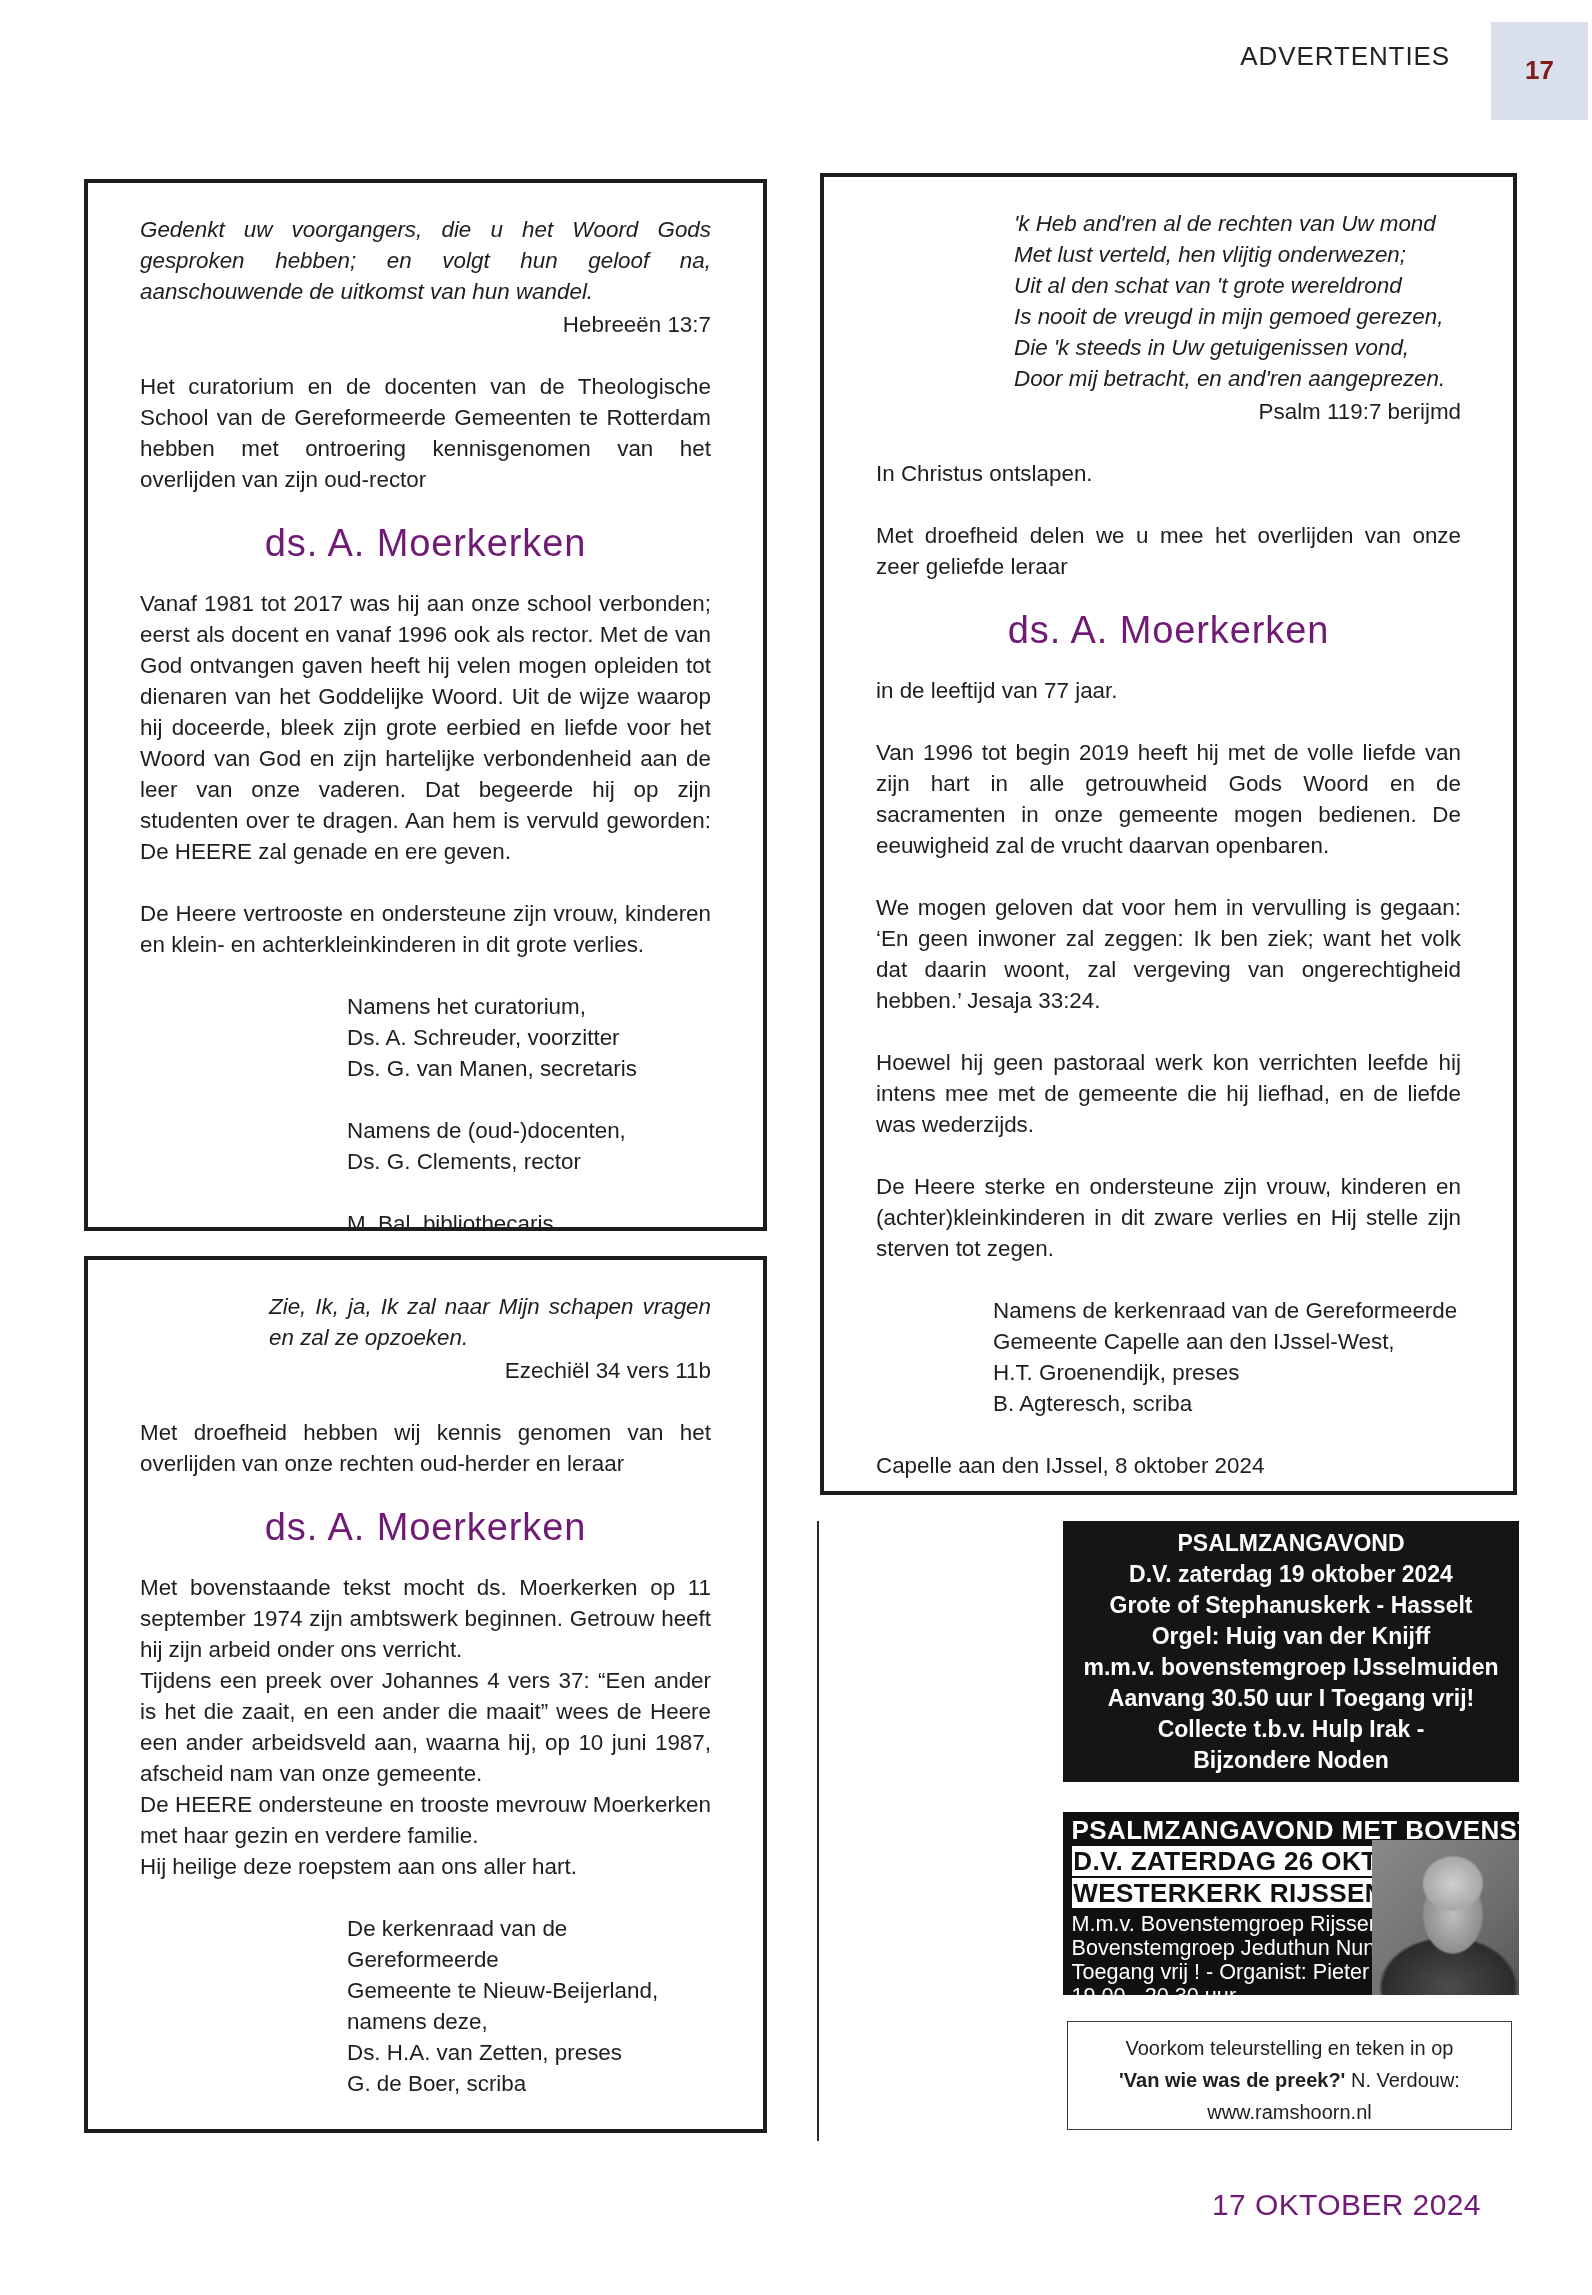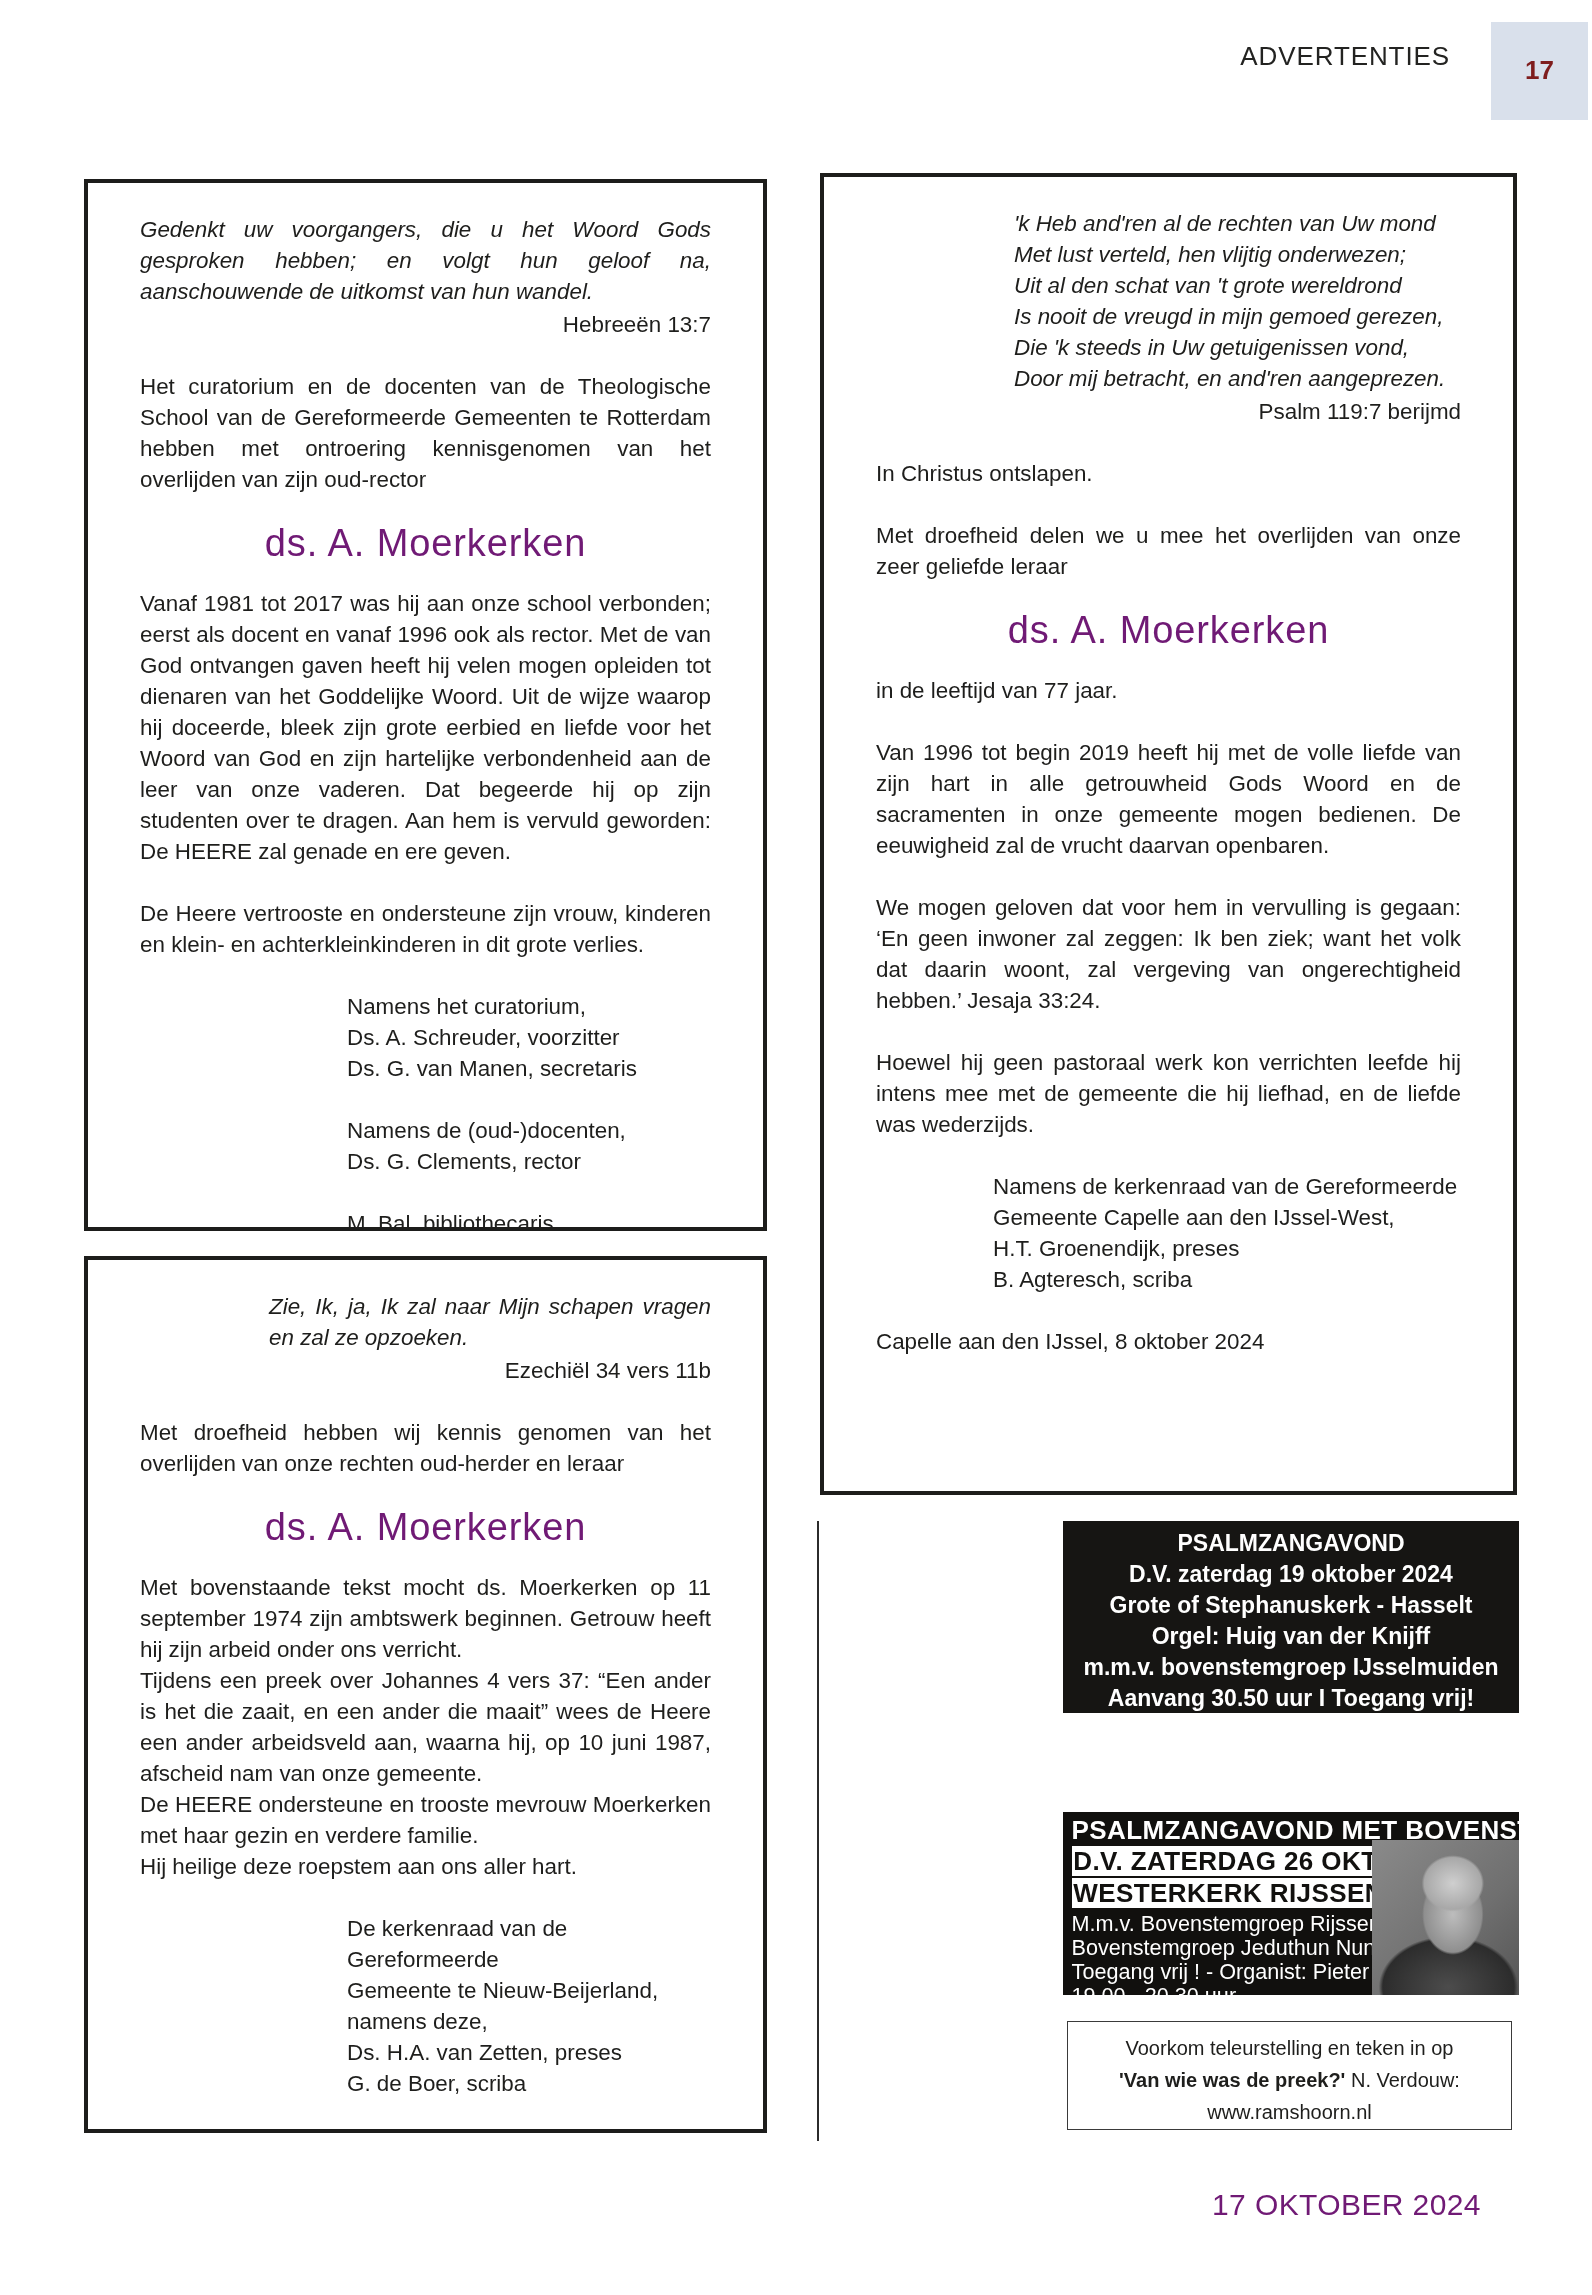--- a/index.html
+++ b/index.html
@@ -29,21 +29,21 @@
   .sig-indent-240{margin-left:207px;}
   .sig-indent-135{margin-left:117px;}
   .dateline{margin-top:31px;}
   .poem-indent-150{margin-left:129px;}
   .poem-lines{font-style:italic;margin-left:138px;}
 
   
   .divider-v{position:absolute;left:817px;top:1521px;width:1.7px;height:620px;background:#2b2b2b;}
 
   
-  #ad-hasselt{position:absolute;left:1063px;top:1521px;width:456px;height:192px;background:#161513;
+  #ad-hasselt{position:absolute;left:1063px;top:1521px;width:456px;height:261px;background:#161513;
     color:#ffffff;text-align:center;font-weight:bold;font-size:23px;line-height:31px;
     padding-top:7px;box-sizing:border-box;overflow:hidden;}
 
   
   #ad-rijssen{position:absolute;left:1063px;top:1812px;width:456px;height:183px;background:#11100e;
     color:#ffffff;overflow:hidden;box-sizing:border-box;padding:3.5px 0 0 8.6px;}
   #ad-rijssen .r-title{font-size:26px;line-height:29px;font-weight:bold;letter-spacing:0.4px;white-space:nowrap;}
   #ad-rijssen .r-bar{display:inline-block;background:#ffffff;color:#12110f;font-size:26px;line-height:28.5px;
     font-weight:bold;letter-spacing:0.4px;padding:0.9px 8.6px 0.9px 1.7px;margin-top:1.7px;white-space:nowrap;}
   #ad-rijssen .r-body{font-size:21.6px;line-height:24px;margin-top:3.5px;}
@@ -122,20 +122,21 @@
       <div>Door mij betracht, en and'ren aangeprezen.</div>
     </div>
     <div class="verse-ref">Psalm 119:7 berijmd</div>
     <div class="jpara">In Christus ontslapen.</div>
     <div class="jpara">Met droefheid delen we u mee het overlijden van onze zeer geliefde leraar</div>
     <div class="name-heading">ds. A. Moerkerken</div>
     <div class="para0">in de leeftijd van 77 jaar.</div>
     <div class="jpara">Van 1996 tot begin 2019 heeft hij met de volle liefde van zijn hart in alle getrouwheid Gods Woord en de sacramenten in onze gemeente mogen bedienen. De eeuwigheid zal de vrucht daarvan openbaren.</div>
     <div class="jpara">We mogen geloven dat voor hem in vervulling is gegaan: ‘En geen inwoner zal zeggen: Ik ben ziek; want het volk dat daarin woont, zal vergeving van ongerechtigheid hebben.’ Jesaja 33:24.</div>
     <div class="jpara">Hoewel hij geen pastoraal werk kon verrichten leefde hij intens mee met de gemeente die hij liefhad, en de liefde was wederzijds.</div>
+    <div class="jpara">De Heere sterke en ondersteune zijn vrouw, kinderen en (achter)kleinkinderen in dit zware verlies en Hij stelle zijn sterven tot zegen.</div>
     <div class="sig-block sig-indent-135">
       <div>Namens de kerkenraad van de Gereformeerde</div>
       <div>Gemeente Capelle aan den IJssel-West,</div>
       <div>H.T. Groenendijk, preses</div>
       <div>B. Agteresch, scriba</div>
     </div>
     <div class="dateline">Capelle aan den IJssel, 8 oktober 2024</div>
   </div>
 
   <div class="divider-v"></div>

